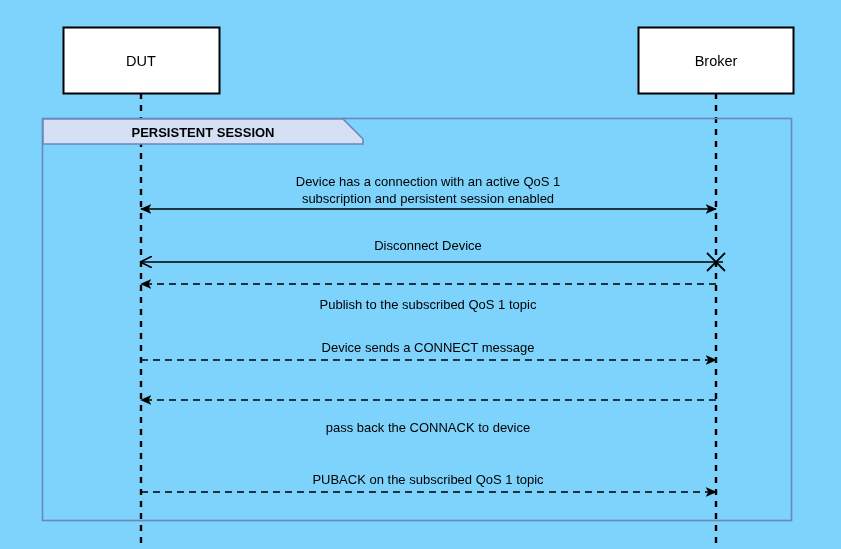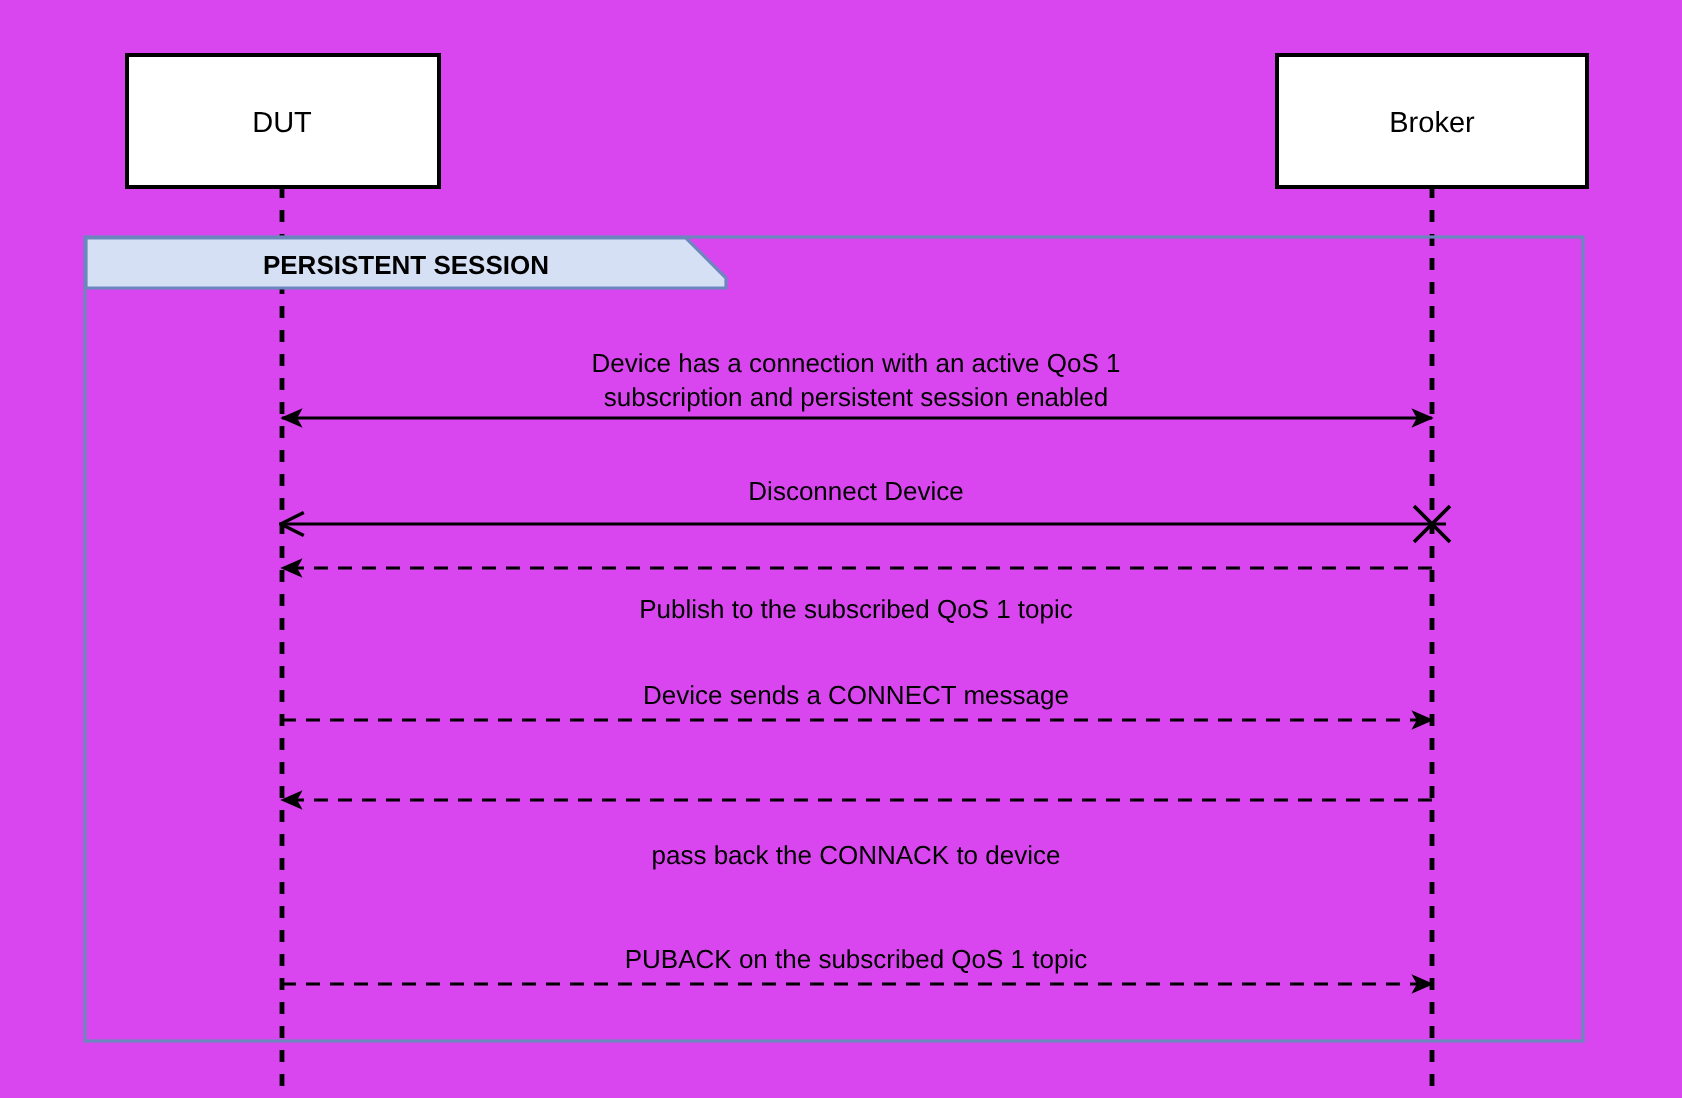--- a/index.html
+++ b/index.html
@@ -8,21 +8,21 @@
     background: #ffffff;
   }
   body {
     font-family: "Liberation Sans", sans-serif;
     -webkit-font-smoothing: antialiased;
   }
   #canvas {
     position: relative;
     width: 841px;
     height: 549px;
-    background: #d946ef;
+    background: #7dd3fc;
     overflow: hidden;
   }
   svg.diagram {
     position: absolute;
     left: 0;
     top: 0;
     width: 841px;
     height: 549px;
   }
   .participant-label {

